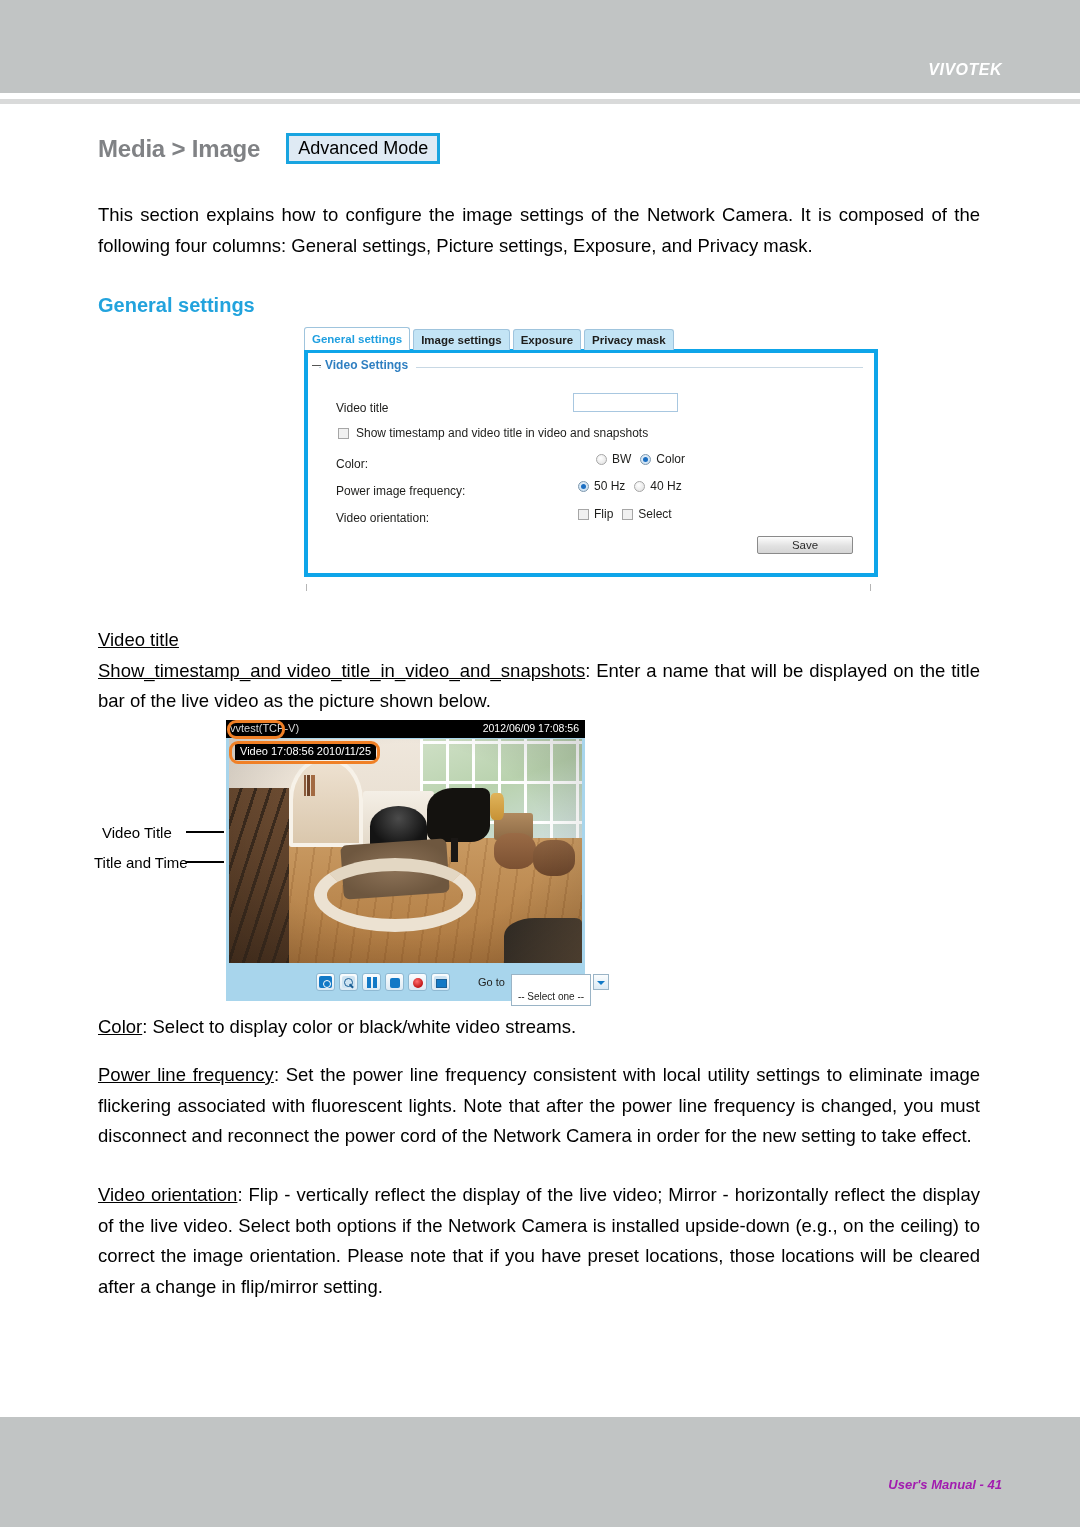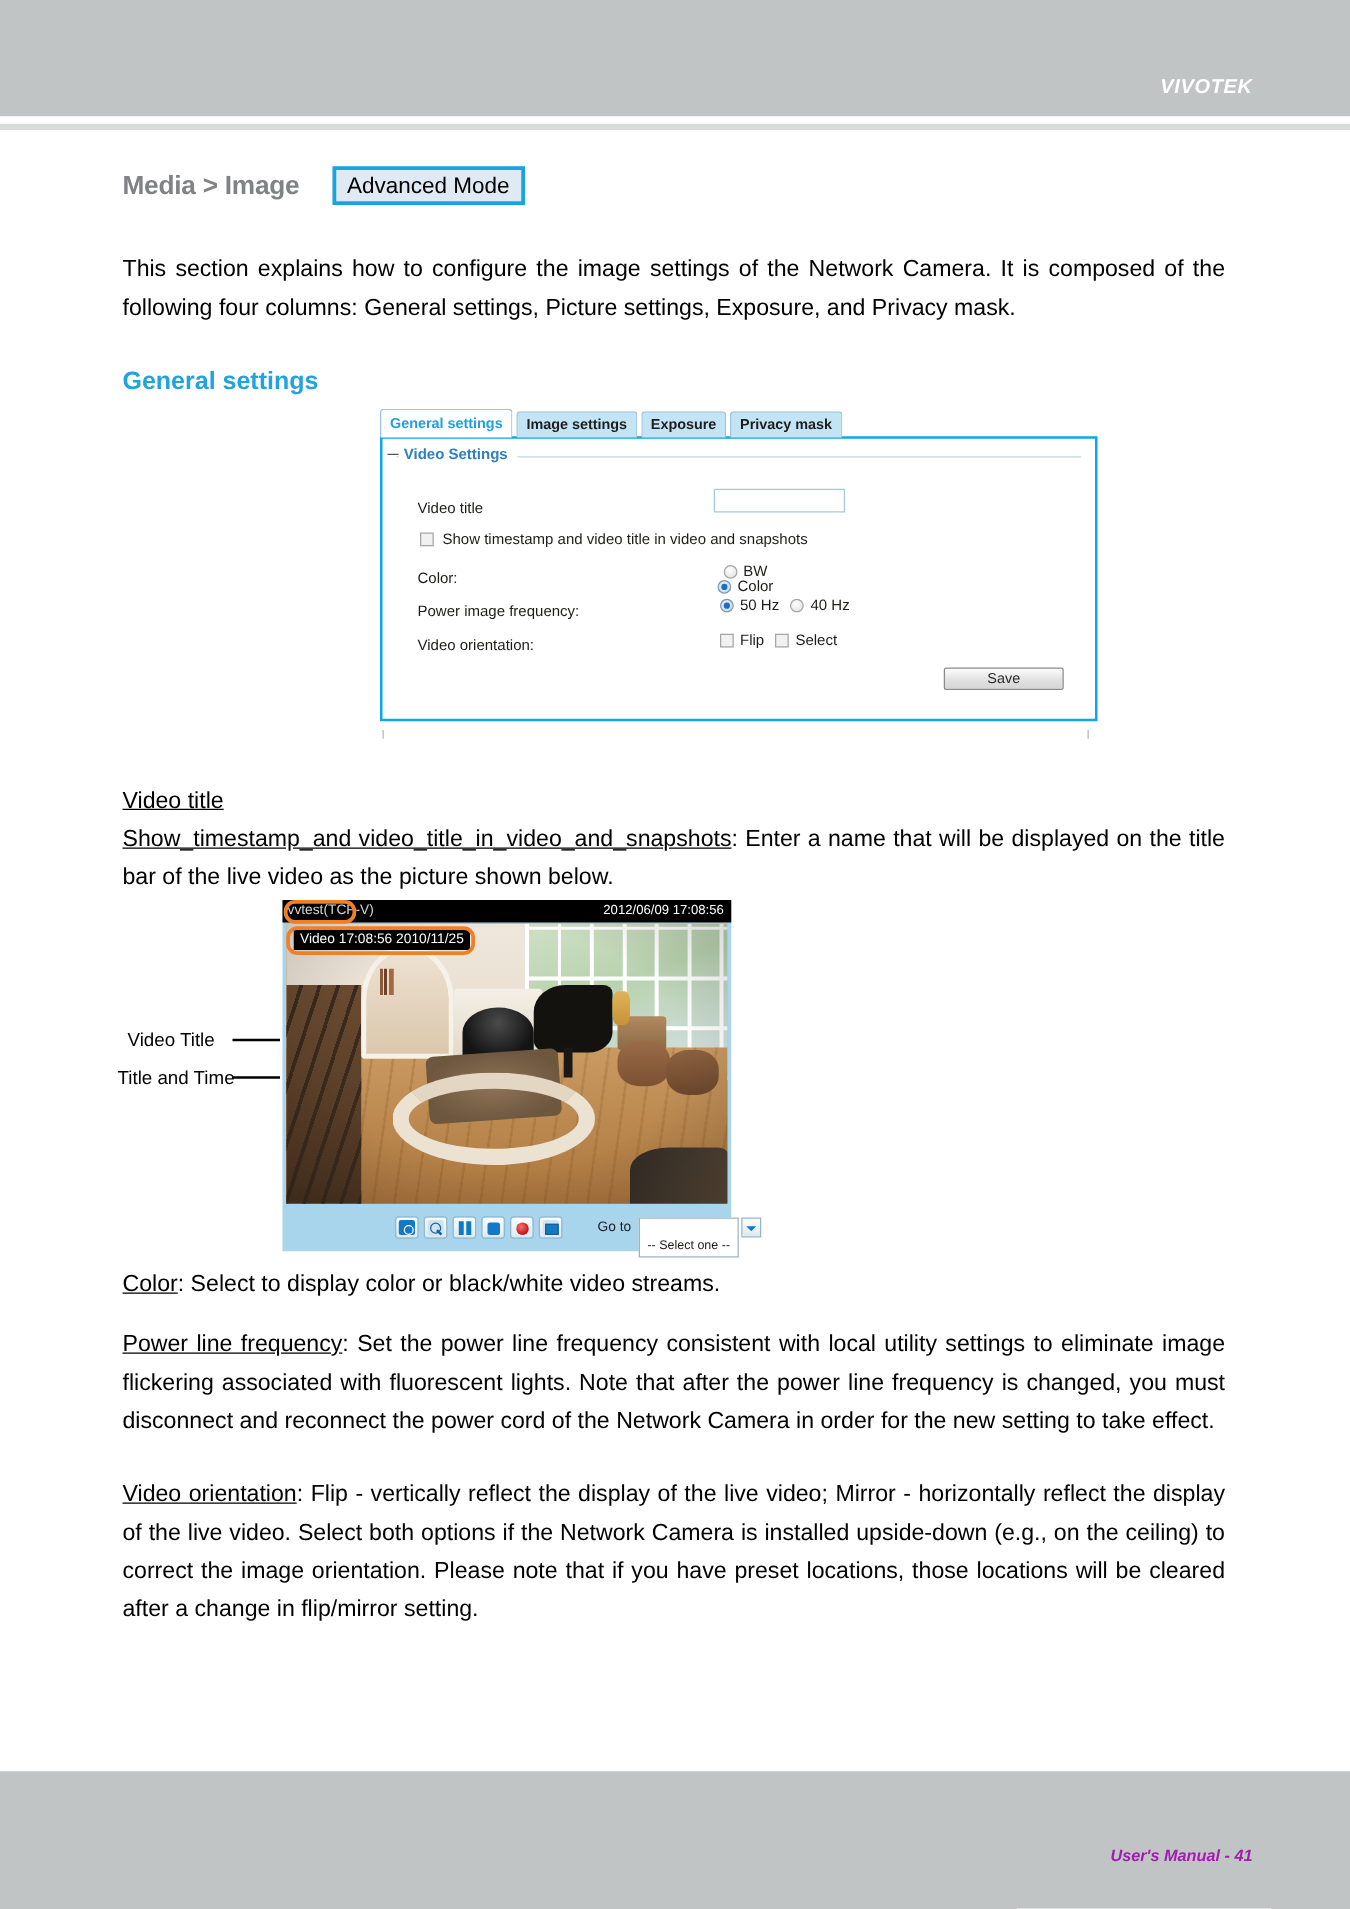--- a/index.html
+++ b/index.html
@@ -72,21 +72,21 @@
 
   
   .title-row {
     position: absolute;
     left: 98px;
     top: 29px;
     display: flex;
     align-items: center;
   }
   .page-title {
-    font-size: 21px;
+    font-size: 24px;
     font-weight: bold;
     color: #808285;
     letter-spacing: -0.2px;
     line-height: 1;
   }
   .mode-badge {
     margin-left: 26px;
     background: #dfeaf4;
     border: 3px solid #18a4e0;
     color: #000000;
@@ -157,21 +157,21 @@
     height: 23px;
     padding-top: 4px;
   }
   .panel-body {
     position: absolute;
     left: 0; top: 21px;
     width: 574px;
     height: 228px;
     box-sizing: border-box;
     background: #ffffff;
-    border: 2px solid #0ea5e9;
+    border: 4px solid #0ea5e9;
   }
   .fieldset-border {
     position: absolute;
     left: 11px;
     top: 14px;
     right: 11px;
     height: 0;
     border-top: 1px solid #c8d8e4;
   }
   .legend {
@@ -239,21 +239,21 @@
     color: #1d1d1b;
     line-height: 1;
     white-space: nowrap;
   }
 
   .opt-group {
     position: absolute;
     display: flex;
     align-items: center;
   }
-  .opt-color  { left: 268px; top: 100px; flex-direction: column; }
+  .opt-color  { left: 288px; top: 100px; }
   .opt-power  { left: 270px; top: 127px; }
   .opt-orient { left: 270px; top: 155px; }
 
   .opt {
     display: flex;
     align-items: center;
     margin-right: 9px;
   }
   .radio {
     width: 11px;

